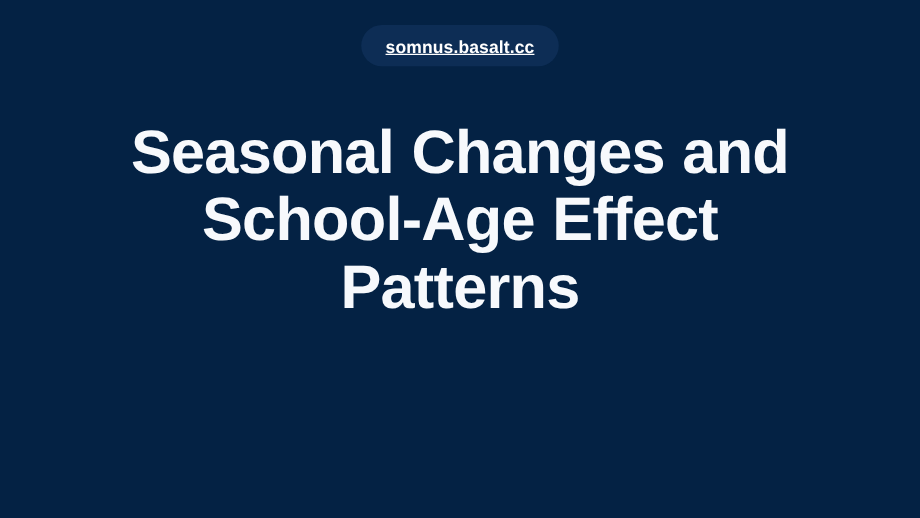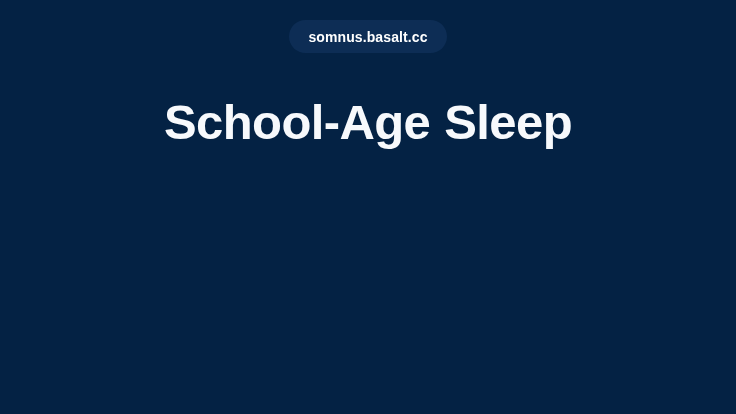--- a/index.html
+++ b/index.html
@@ -40,20 +40,21 @@
     height: 33px;
     padding: 0 19px;
     border-radius: 17px;
     background: #0d2d55;
     color: #ffffff;
     font-size: 14px;
     font-weight: 600;
     letter-spacing: 0.1px;
     line-height: 1;
     white-space: nowrap;
+    text-decoration: underline;
   }
 
   
   .headline-wrap {
     width: 640px;
     margin-top: 42px;
     display: flex;
     flex-direction: column;
     align-items: center;
   }
@@ -77,17 +78,19 @@
 <body>
 
 <div class="slide">
 
   <div class="badge-row">
     <span class="badge">somnus.basalt.cc</span>
   </div>
 
   <div class="headline-wrap">
     <h1 class="headline">
-      <span class="line">School-Age Sleep</span>
+      <span class="line">Seasonal Changes and</span>
+      <span class="line">School-Age Effect</span>
+      <span class="line">Patterns</span>
     </h1>
   </div>
 
 </div>
 
 </body></html>

